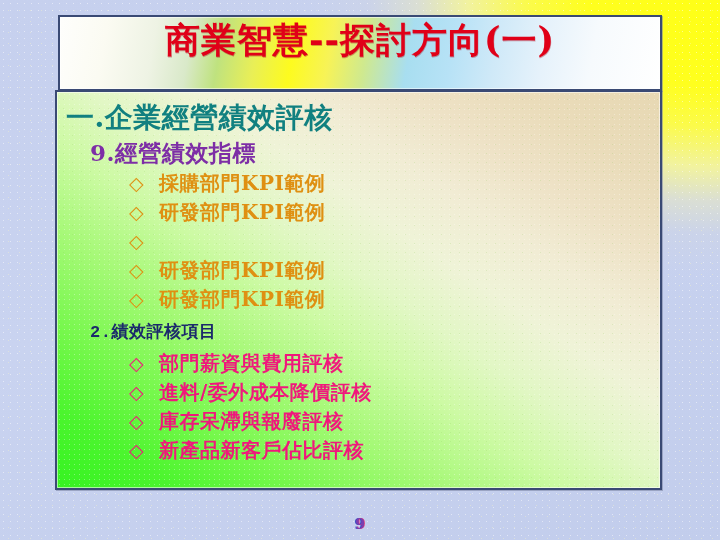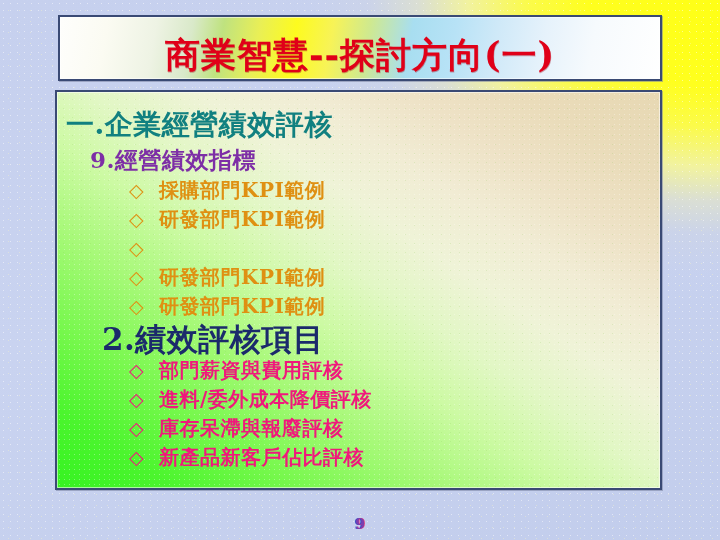--- a/index.html
+++ b/index.html
@@ -54,40 +54,40 @@
     box-shadow:
       inset 0 0 0 1px rgba(255,255,255,0.55),
       1px 1px 0 rgba(120,130,160,0.55);
   }
 
   
   #title-box {
     left: 58px;
     top: 15px;
     width: 604px;
-    height: 66px;
+    height: 76px;
     background:
       linear-gradient(100deg,
         #fefefc 0%,
         #fbfbf2 8%,
         #eef3e4 16%,
         #d9e9c9 22%,
         #bfe27f 27%,
         #e9ef56 33%,
         #fdfb1f 39%,
         #f7f357 45%,
         #cfe98f 51%,
         #a8def0 58%,
         #b7e2f6 65%,
         #cfe9f8 72%,
         #e6f2fb 80%,
         #f6fafd 88%,
         #ffffff 100%);
     display: flex;
-    align-items: flex-end;
+    align-items: flex-start;
     justify-content: center;
     overflow: hidden;
   }
   #title-text {
     font-family: "DejaVu Serif", "Liberation Serif", serif;
     font-weight: bold;
     font-size: 35px;
     letter-spacing: 1px;
     color: #e00018;
     white-space: nowrap;
@@ -121,21 +121,21 @@
     background-image:
       radial-gradient(rgba(255,255,255,0.35) 0.6px, transparent 0.7px),
       radial-gradient(rgba(140,200,90,0.20) 0.6px, transparent 0.7px);
     background-size: 5px 5px, 9px 9px;
     background-position: 0 0, 2px 3px;
     pointer-events: none;
   }
 
   .body-list {
     position: relative;
-    padding: 15px 0 0 0;
+    padding: 8px 0 0 0;
     margin: 0;
     list-style: none;
   }
 
   .line {
     white-space: nowrap;
     font-family: "DejaVu Serif", "Liberation Serif", serif;
     font-weight: bold;
   }
 
@@ -151,24 +151,25 @@
   .lvl2-purple {
     color: #7d2ea6;
     font-size: 23px;
     line-height: 33px;
     margin-left: 33px;
     letter-spacing: 0.5px;
   }
   
   .lvl2-navy {
     color: #1b2a6b;
-    font-size: 31px;
+    font-size: 17px;
     line-height: 33px;
-    margin-left: 45px;
-    letter-spacing: 0.5px;
+    margin-left: 33px;
+    letter-spacing: 0.5px;
+    font-family: Liberation Mono, monospace;
   }
   
   .lvl3 {
     display: flex;
     align-items: baseline;
     margin-left: 72px;
     font-size: 20px;
     line-height: 29px;
     letter-spacing: 0.5px;
   }

